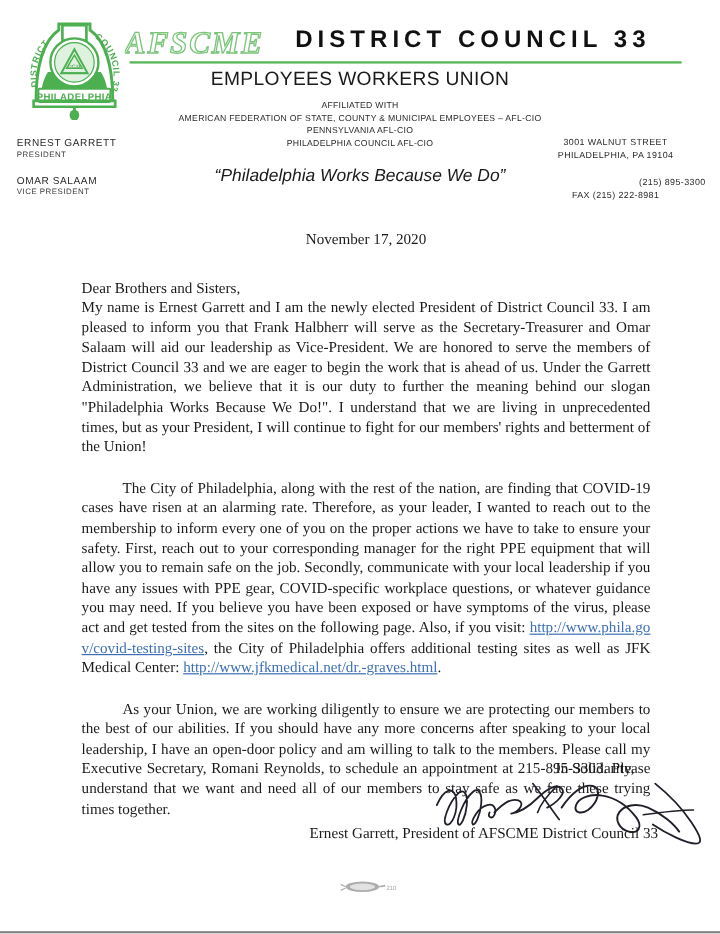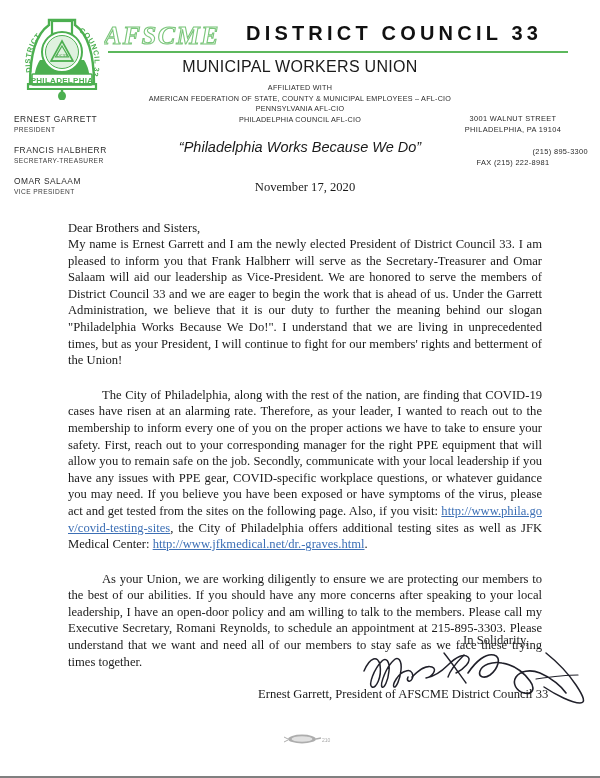--- a/index.html
+++ b/index.html
@@ -136,21 +136,21 @@
     color: #2a2a2a;
     line-height: 10.5px;
   }
   .addr .phones { margin-top: 12px; text-align: right; }
 
   
   .letter-body {
     position: absolute;
     left: 68px;
     right: 58px;
-    top: 180px;
+    top: 192px;
   }
   .date {
     text-align: center;
     font-size: 12.6px;
     margin-bottom: 26px;
   }
   .salutation {
     font-size: 12.6px;
   }
   p.para {
@@ -258,36 +258,32 @@
     <div class="afscme-mark">
       <svg viewBox="0 0 140 30" width="140" height="30" aria-hidden="true">
         <text x="0" y="23" font-family="'Liberation Serif','DejaVu Serif',serif" font-size="26" font-weight="bold" font-style="italic" letter-spacing="1.5" fill="#ffffff" stroke="#7bc67b" stroke-width="1.1">AFSCME</text>
       </svg>
     </div>
 
     <div class="dc-title">DISTRICT COUNCIL 33</div>
     <div class="green-rule" style="background: rgb(92, 184, 92);"></div>
 
     <div class="center-head">
-      <div class="mwu">MUNICIPAL WORKERS UNION</div>
+      <div class="mwu">EMPLOYEES WORKERS UNION</div>
       <div class="affil-line">AFFILIATED WITH</div>
       <div class="affil-line">AMERICAN FEDERATION OF STATE, COUNTY &amp; MUNICIPAL EMPLOYEES – AFL-CIO</div>
       <div class="affil-line">PENNSYLVANIA AFL-CIO</div>
       <div class="affil-line">PHILADELPHIA COUNCIL AFL-CIO</div>
       <div class="slogan">“Philadelphia Works Because We Do”</div>
     </div>
 
     <div class="officers">
       <div class="officer">
         <div class="officer-name">ERNEST GARRETT</div>
         <div class="officer-title">PRESIDENT</div>
-      </div>
-      <div class="officer">
-        <div class="officer-name">FRANCIS HALBHERR</div>
-        <div class="officer-title">SECRETARY-TREASURER</div>
       </div>
       <div class="officer">
         <div class="officer-name">OMAR SALAAM</div>
         <div class="officer-title">VICE PRESIDENT</div>
       </div>
     </div>
 
     <div class="addr">
       <div>3001 WALNUT STREET</div>
       <div>PHILADELPHIA, PA  19104</div>

